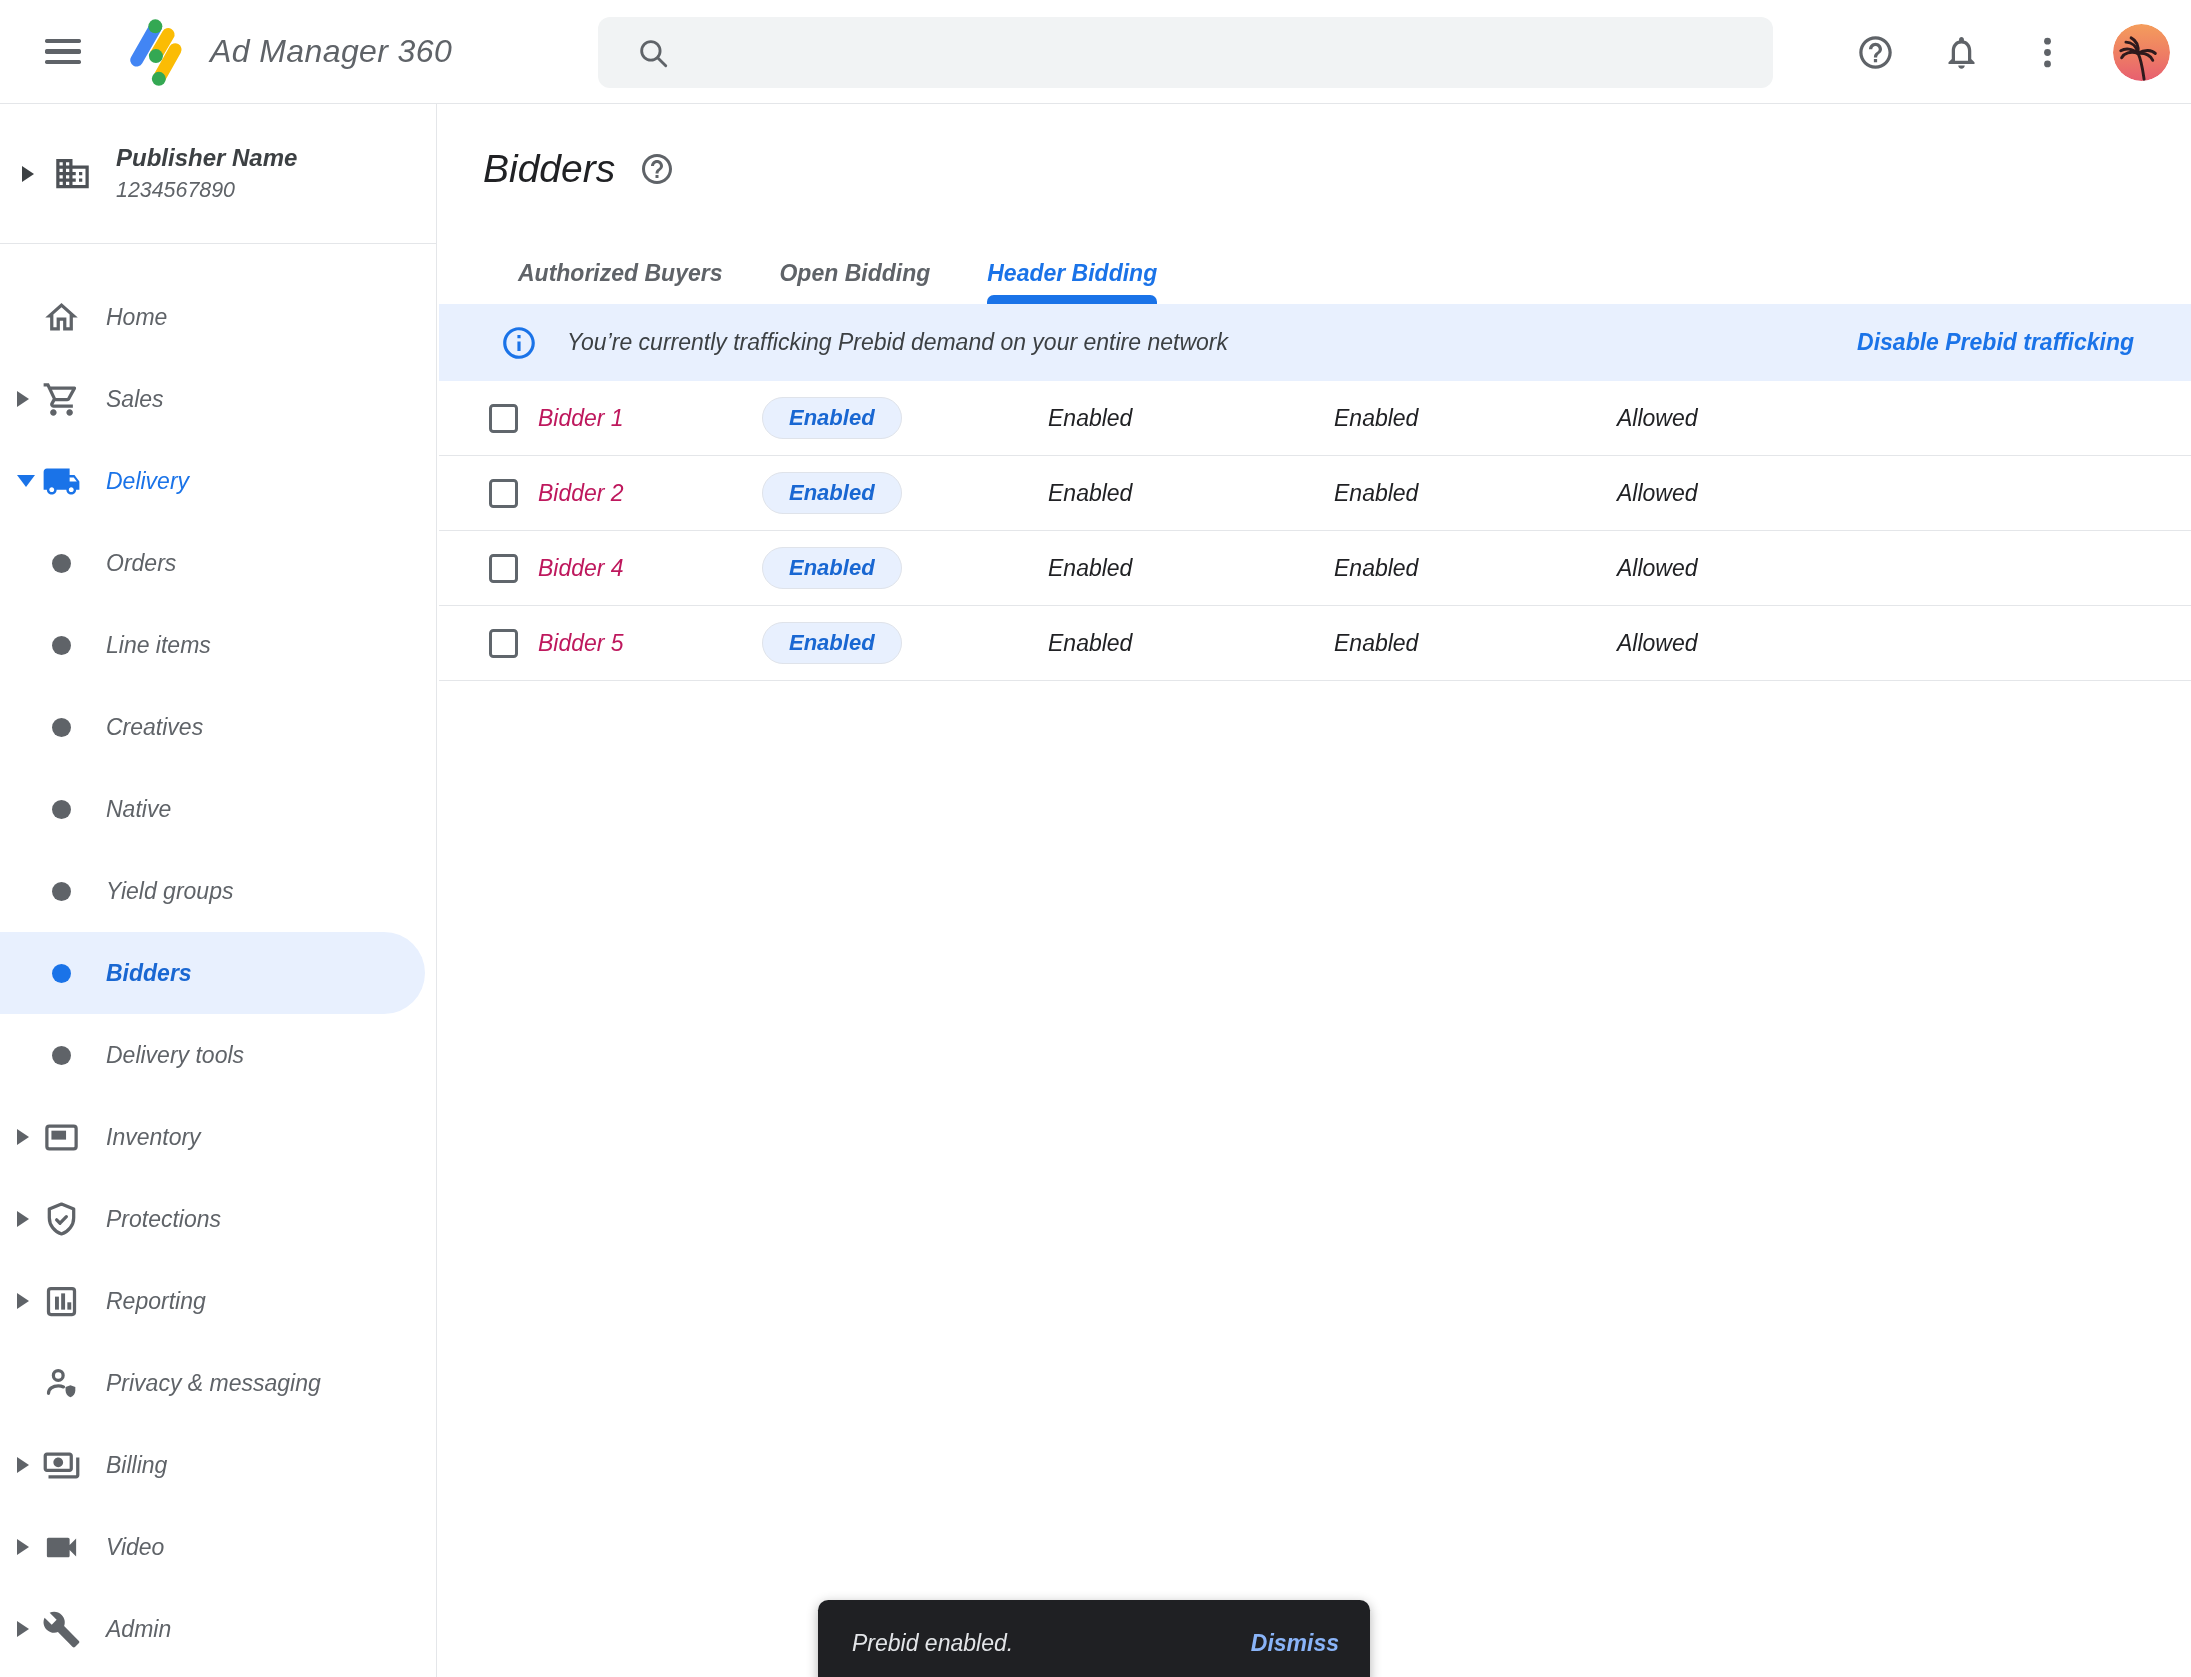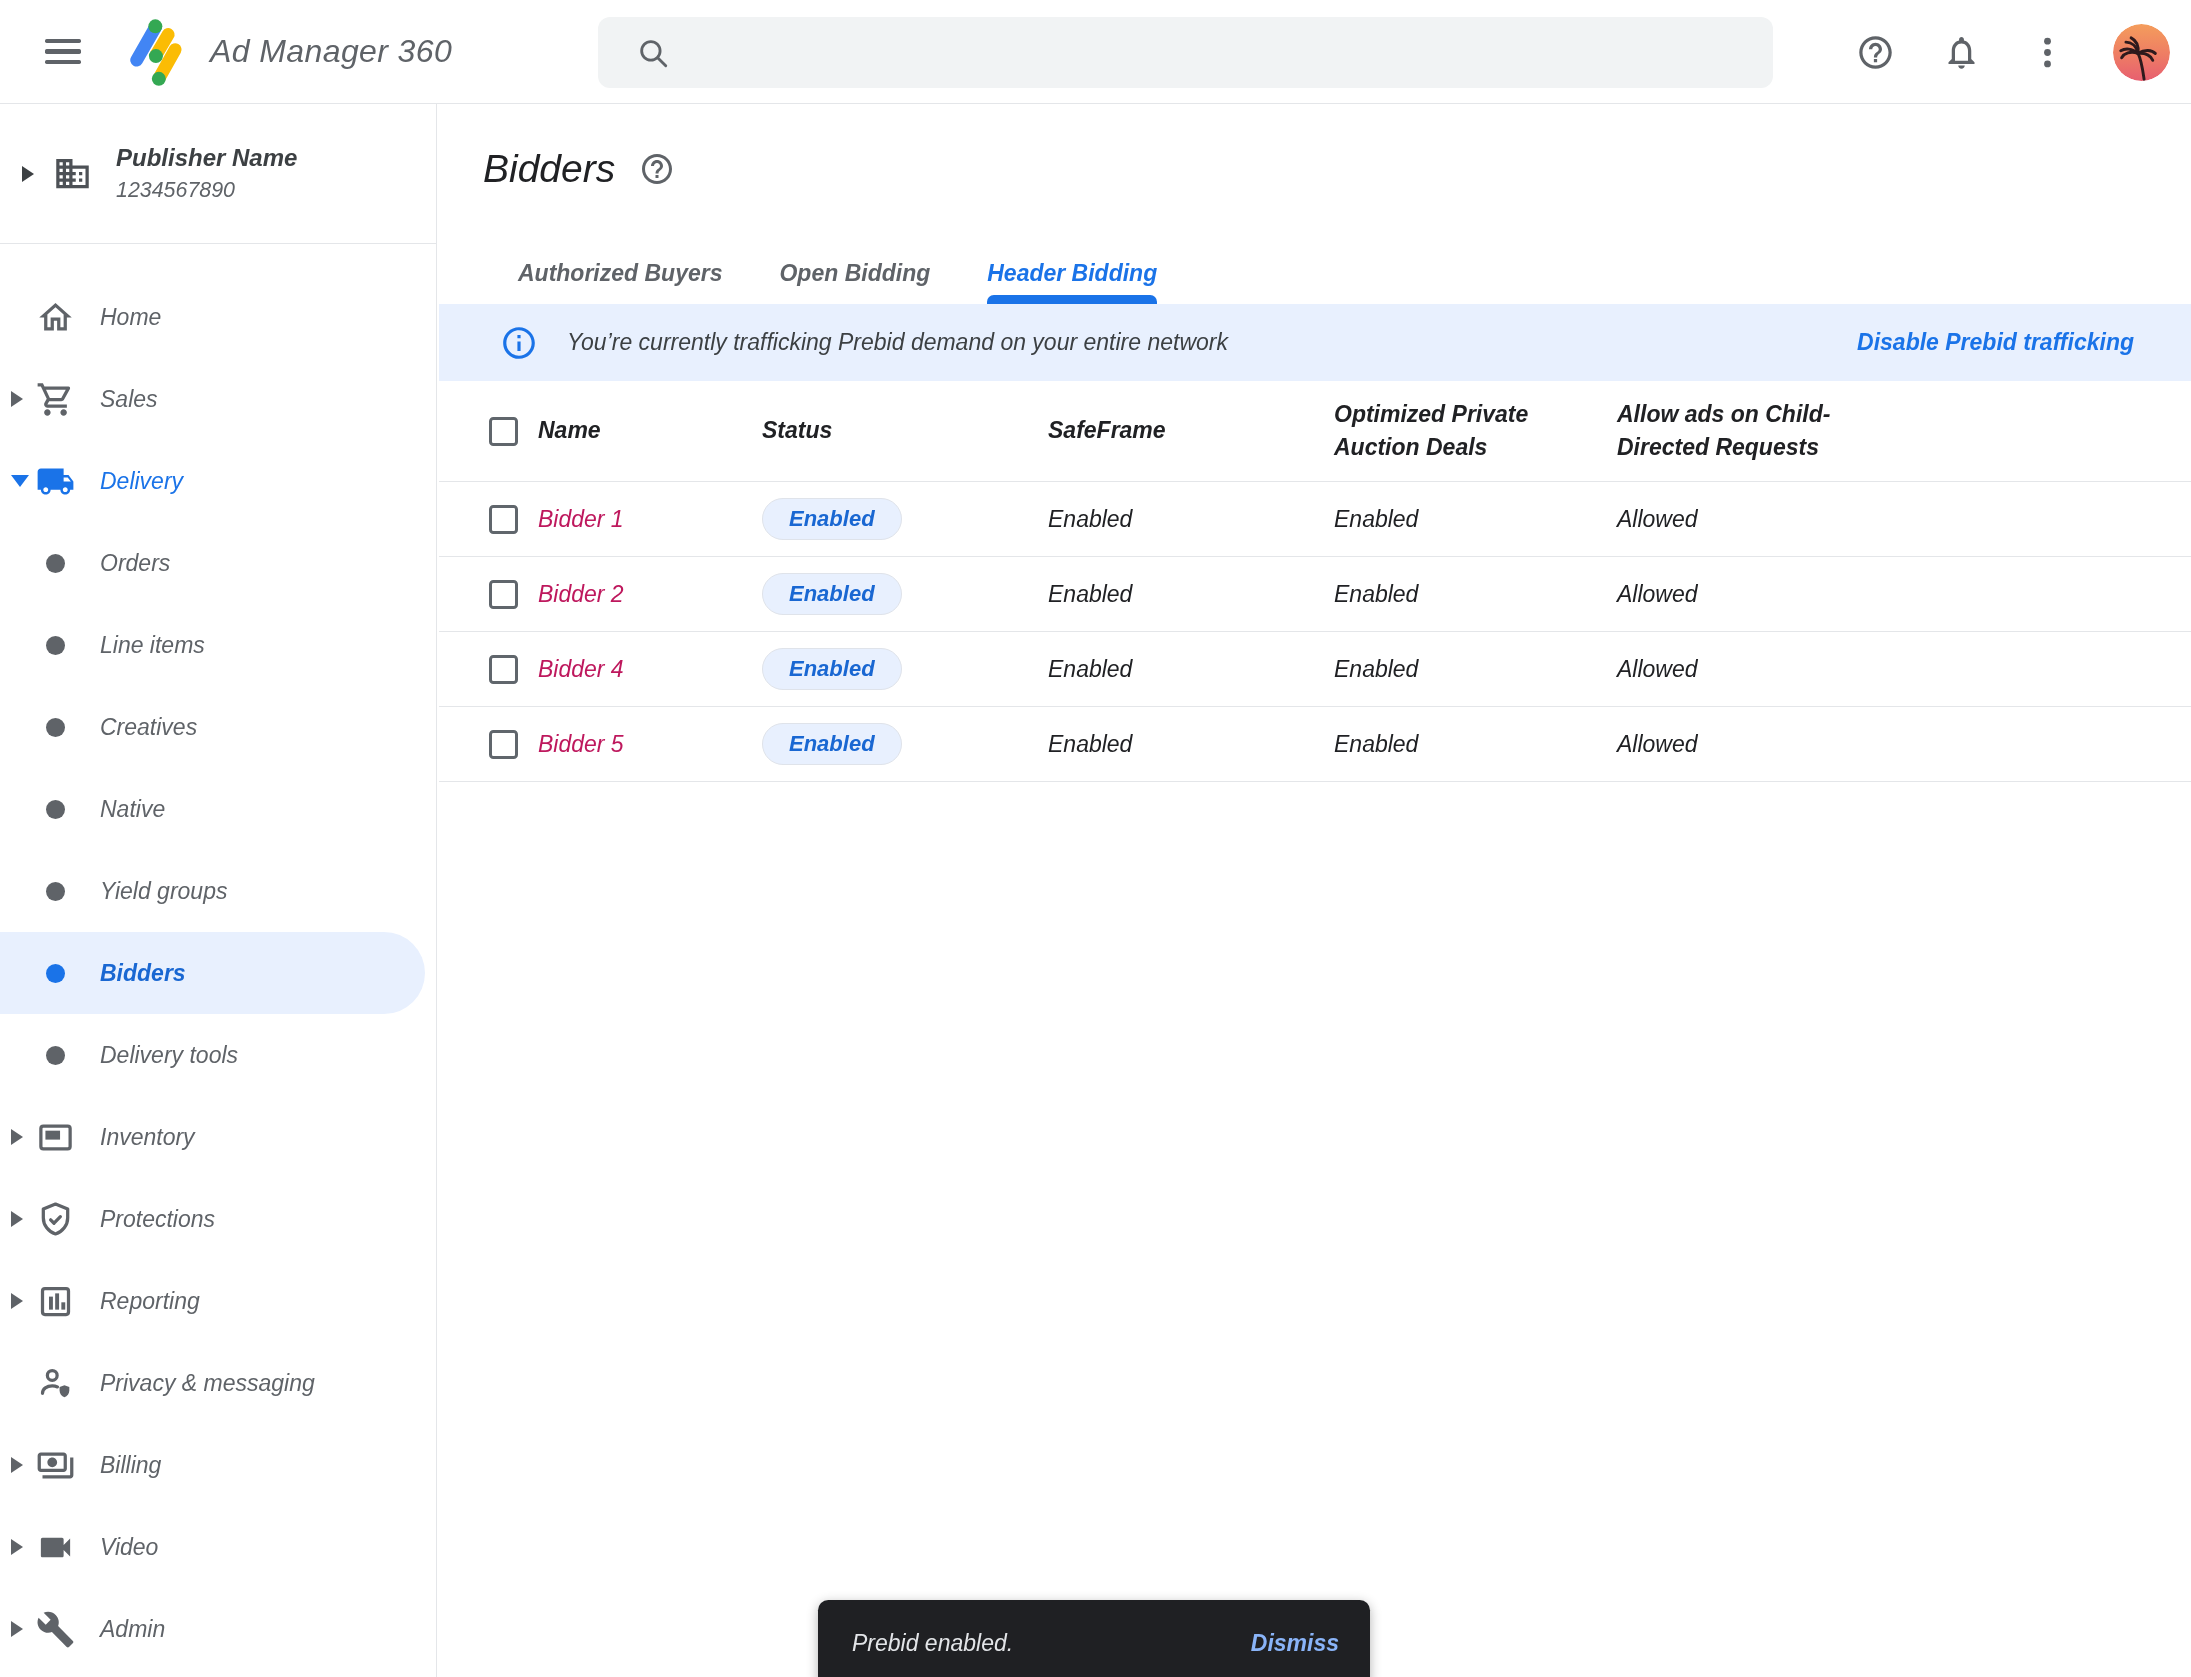--- a/index.html
+++ b/index.html
@@ -41,21 +41,21 @@
   }
   .pub-arrow { margin-left:22px; width:0; height:0; border-top:8.6px solid transparent; border-bottom:8.6px solid transparent; border-left:12px solid #3c4043; }
   .pub-icon { margin-left:12px; width:53px; display:flex; justify-content:center; }
   .pub-text { margin-left:17px; }
   .pub-name { font-size:24px; font-weight:700; color:#3c4043; }
   .pub-id { font-size:21.4px; color:#5f6368; margin-top:5.1px; }
 
   .nav { padding-top:32px; }
   .nav-item {
     width:425px; height:82px; display:flex; align-items:center;
-    padding-left:11px; cursor:pointer; border-radius:0 41px 41px 0;
+    padding-left:17px; cursor:pointer; border-radius:0 41px 41px 0;
   }
   .slot-arrow { width:24px; display:flex; align-items:center; }
   .arrow-r { width:0; height:0; border-top:8.6px solid transparent; border-bottom:8.6px solid transparent; border-left:12px solid #5f6368; }
   .arrow-d { width:0; height:0; border-left:9.4px solid transparent; border-right:9.4px solid transparent; border-top:12px solid #1a73e8; }
   .slot-icon { width:41px; display:flex; align-items:center; justify-content:center; }
   .bullet { width:19px; height:19px; border-radius:50%; background:#5f6368; }
   .nav-label { margin-left:24px; font-size:23px; color:#5f6368; white-space:nowrap; }
   .nav-item.section-active .nav-label { color:#1a73e8; }
   .nav-item.selected { background:#e8f0fe; }
   .nav-item.selected .bullet { background:#1a73e8; }
@@ -403,40 +403,20 @@
         <svg width="38" height="38" viewBox="0 0 24 24" fill="#1a73e8">
           <path d="M12 2C6.48 2 2 6.48 2 12s4.48 10 10 10 10-4.48 10-10S17.52 2 12 2zm0 18c-4.41 0-8-3.59-8-8s3.59-8 8-8 8 3.59 8 8-3.59 8-8 8zm-1-11h2V7h-2v2zm0 8h2v-6h-2v6z"></path>
         </svg>
       </div>
       <div class="banner-text">You’re currently trafficking Prebid demand on your entire network</div>
       <div class="banner-action">Disable Prebid trafficking</div>
     </div>
 
     <div class="table">
 
-      <div class="trow thead">
-        <div class="c0">
-            <div class="checkbox"></div>
-          </div>
-        <div class="c1">
-            <div class="hdr">Name</div>
-          </div>
-        <div class="c2">
-            <div class="hdr">Status</div>
-          </div>
-        <div class="c3">
-            <div class="hdr">SafeFrame</div>
-          </div>
-        <div class="c4">
-            <div class="hdr">Optimized Private Auction Deals</div>
-          </div>
-        <div class="c5">
-            <div class="hdr">Allow ads on Child-Directed Requests</div>
-          </div>
-      </div>
 
       <div class="trow tdata">
         <div class="c0">
             <div class="checkbox"></div>
           </div>
         <div class="c1"><span class="rowlink">Bidder 1</span></div>
         <div class="c2"><span class="pill">Enabled</span></div>
         <div class="c3"><span class="cellv">Enabled</span></div>
         <div class="c4"><span class="cellv">Enabled</span></div>
         <div class="c5"><span class="cellv">Allowed</span></div>

